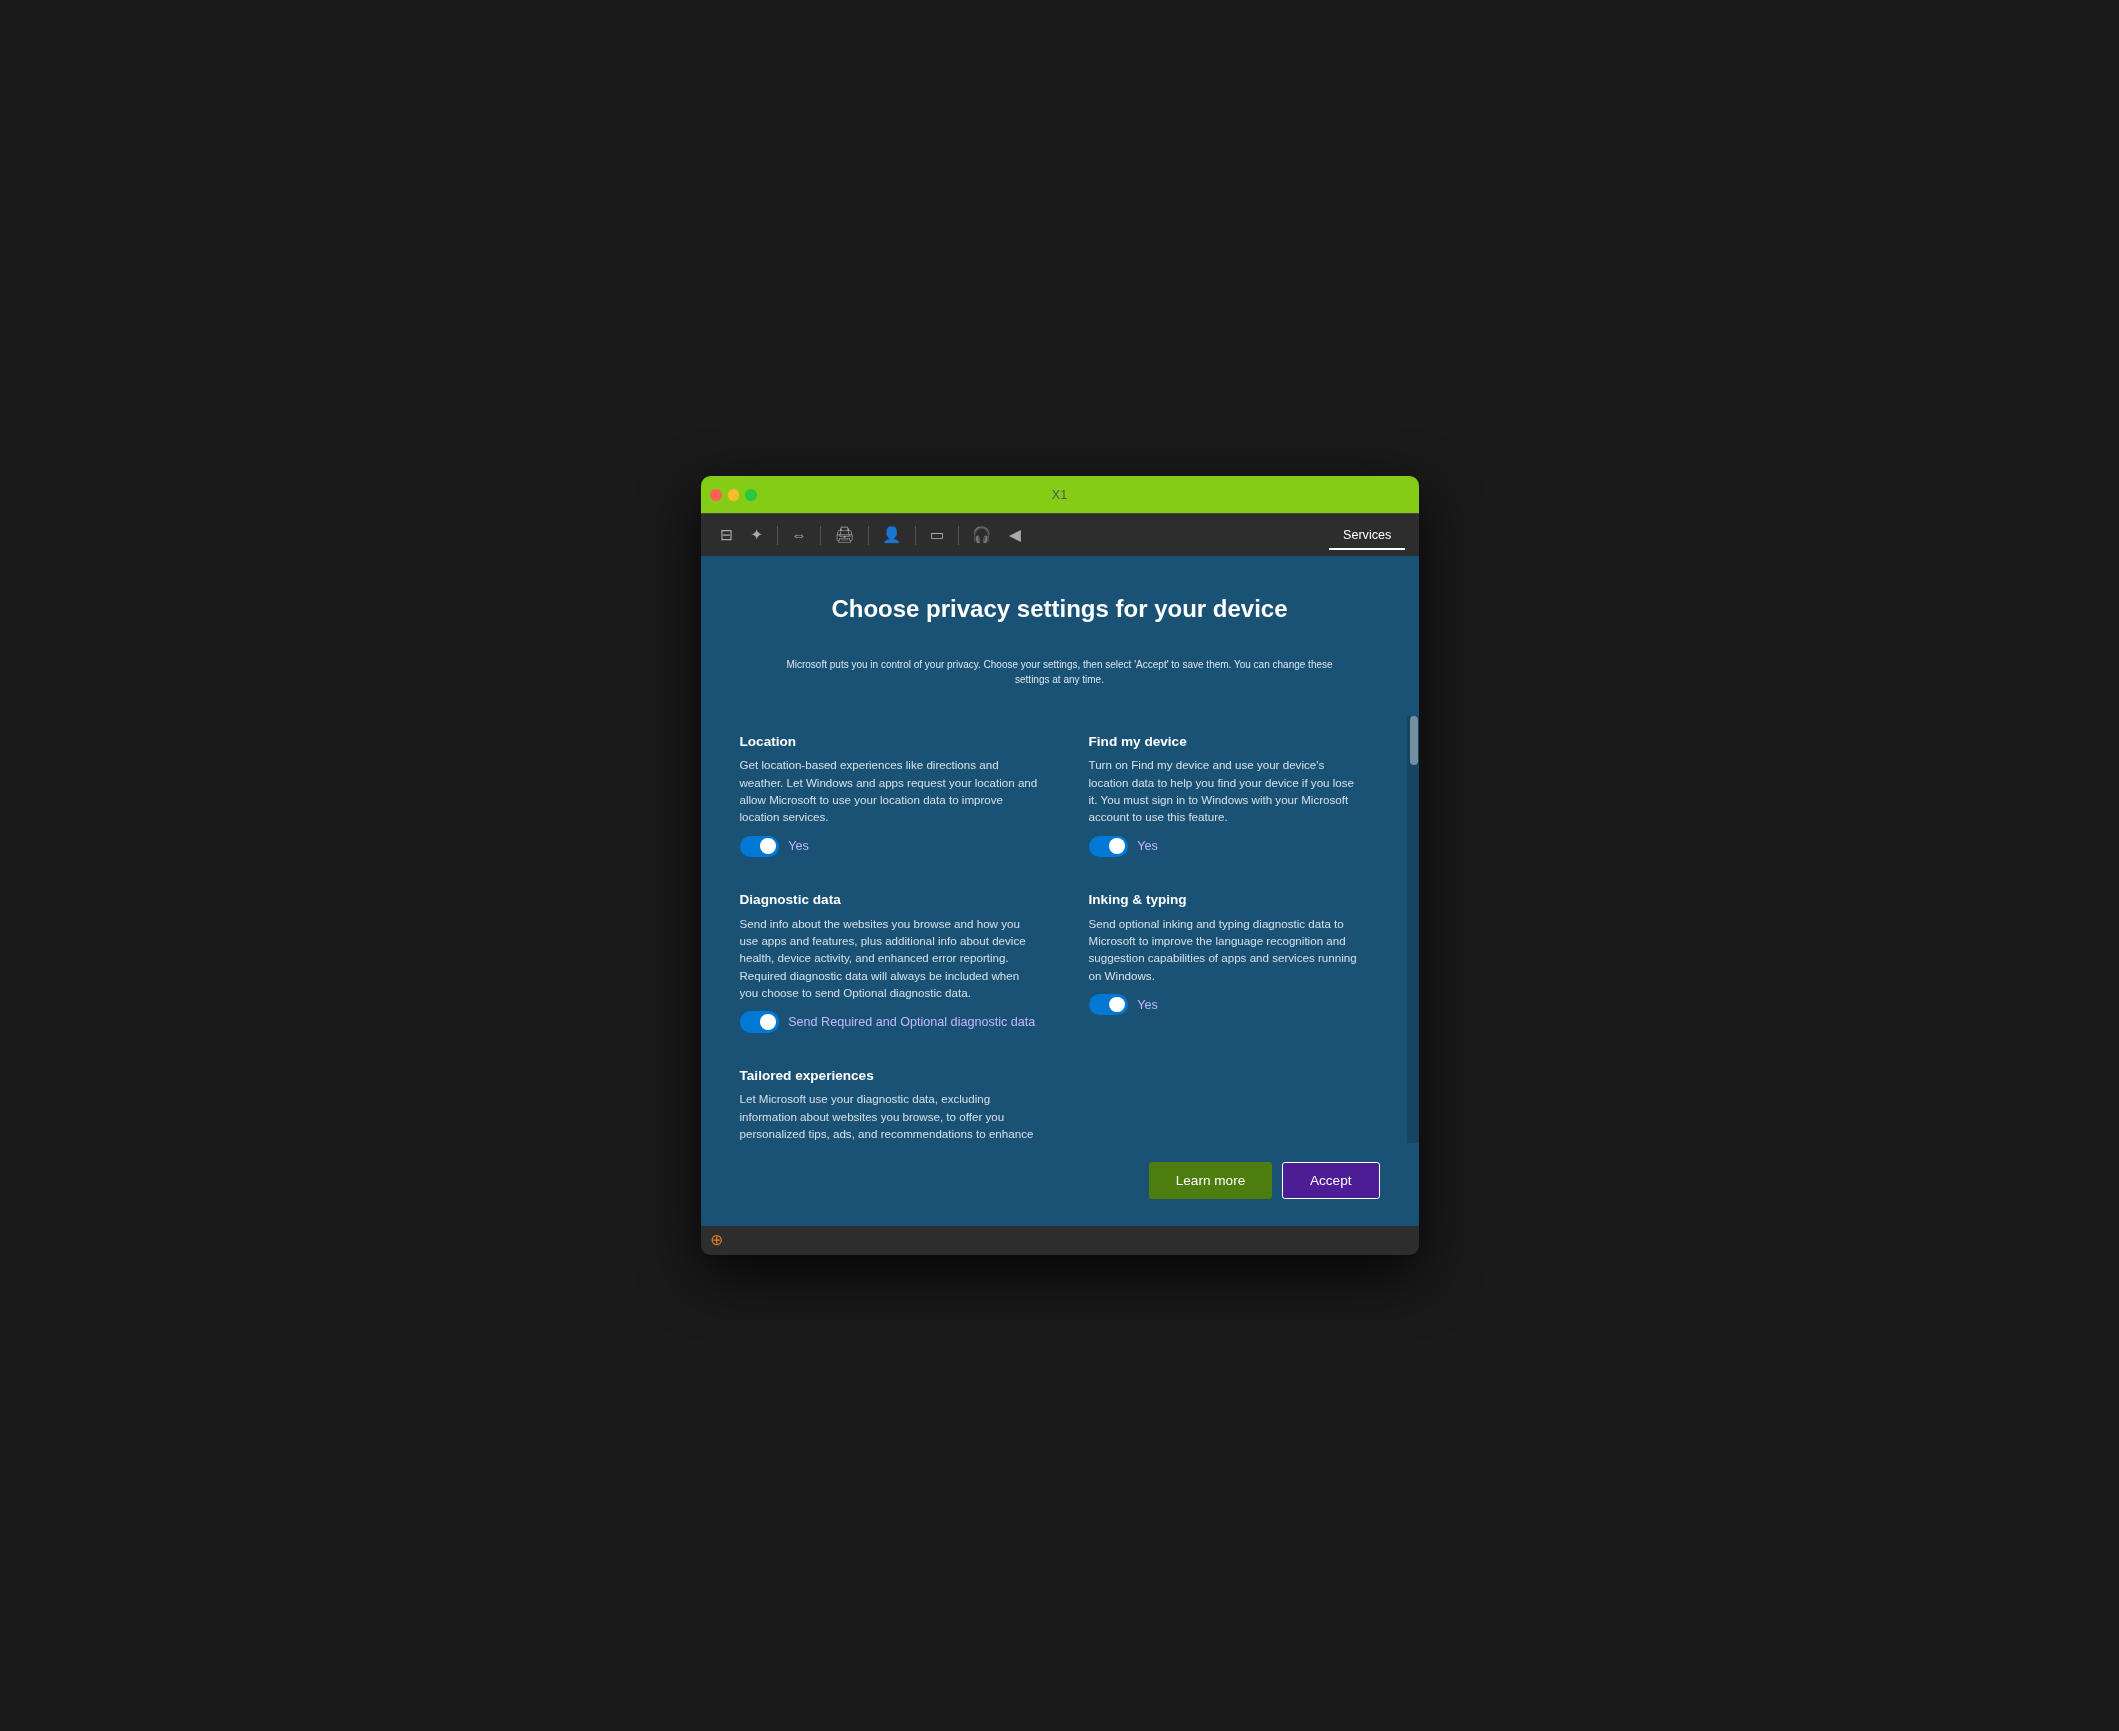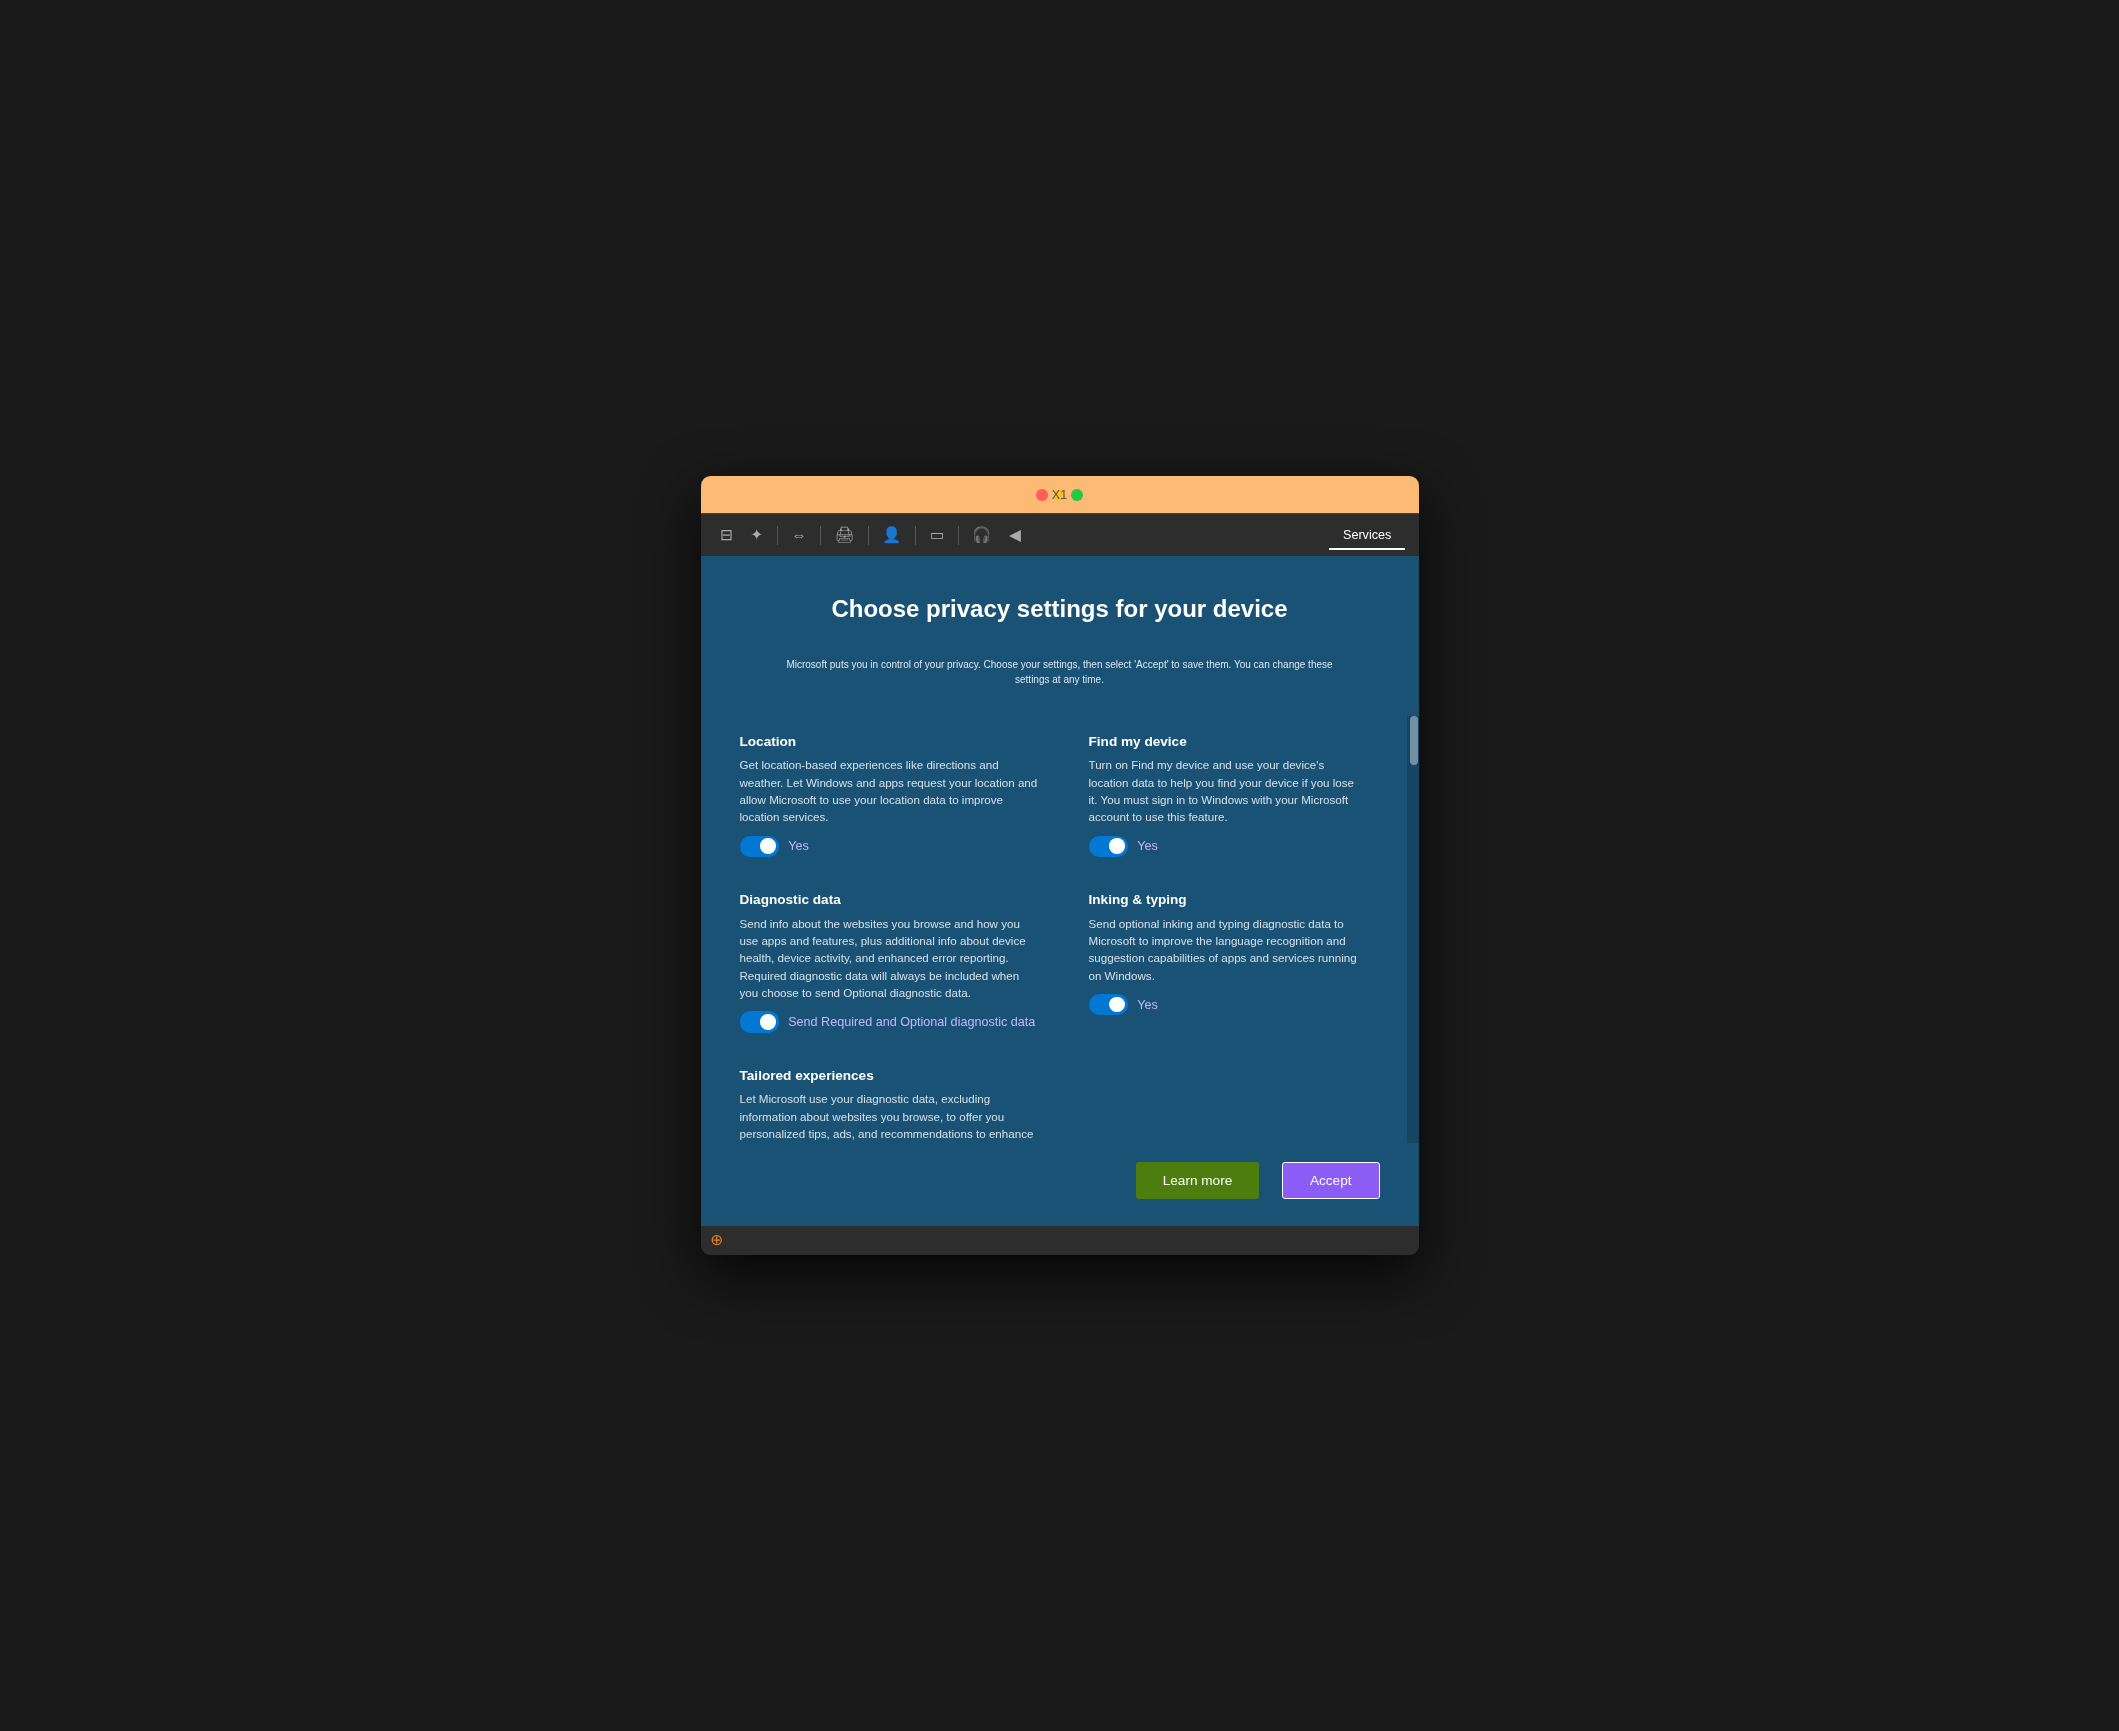--- a/index.html
+++ b/index.html
@@ -12,27 +12,26 @@
       font-family: 'Segoe UI', Arial, sans-serif;
     }
     .window {
       width: 718px;
       border-radius: 9.7px;
       overflow: hidden;
       box-shadow: 0 19.4px 58px rgba(0,0,0,0.8);
     }
     
     .title-bar {
-      background: #fdba74;
+      background: #84cc16;
       height: 37px;
       display: flex;
       align-items: center;
       padding: 0 9.7px;
       position: relative;
-      justify-content: center;
     }
     .traffic-lights {
       display: flex;
       gap: 5.8px;
       align-items: center;
     }
     .traffic-light {
       width: 11.6px;
       height: 11.6px;
       border-radius: 50%;
@@ -206,24 +205,23 @@
       cursor: pointer;
       border: none;
       font-family: 'Segoe UI', Arial, sans-serif;
     }
     .btn-secondary {
       background: #4d7c0f;
       color: white;
       border: none;
     }
     .btn-primary {
-      background: #8b5cf6;
+      background: #4c1d95;
       color: white;
       border: 1.9px solid white;
-      margin-left: 13px;
     }
     
     .status-bar {
       background: #2d2d2d;
       height: 29px;
       display: flex;
       align-items: center;
       padding: 0 9.7px;
     }
     .status-icon {

